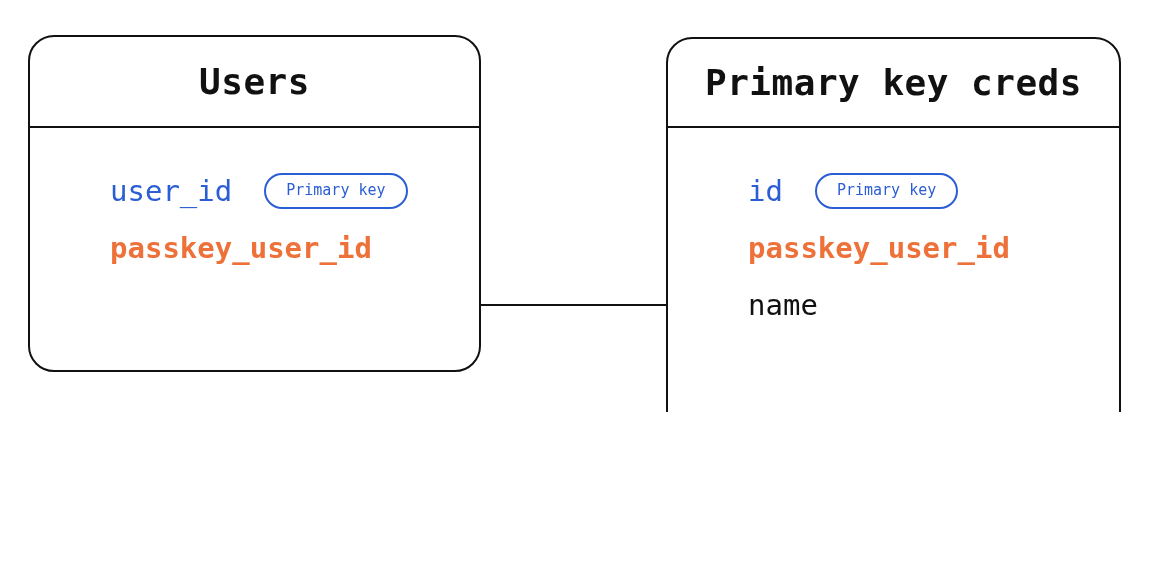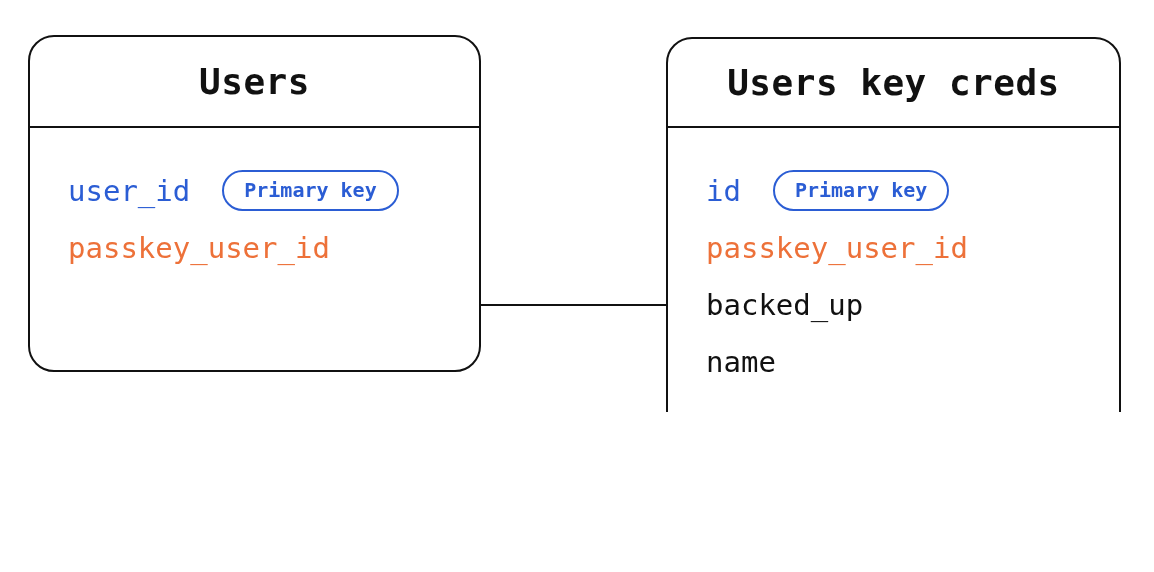--- a/index.html
+++ b/index.html
@@ -32,40 +32,40 @@
     align-items: center;
     justify-content: center;
     border-bottom: 2px solid var(--line);
     font-weight: bold;
     font-size: 36px;
     letter-spacing: 0.5px;
     color: var(--ink);
   }
   .users .table-header { height: 91px; }
   .creds .table-header { height: 89px; }
-  .table-body { padding: 34px 0 0 38px; }
+  .table-body { padding: 34px 0 0 38px; margin-left: 42px; }
   .field-row {
     height: 57px;
     display: flex;
     align-items: center;
     font-size: 29px;
     color: var(--ink);
     white-space: nowrap;
   }
   .field-name.primary-key { color: var(--blue); }
-  .field-name.foreign-key { color: var(--orange); }
+  .field-name.foreign-key { color: var(--orange); font-weight: bold; }
   .badge {
     margin-left: 32px;
     display: inline-flex;
     align-items: center;
     border: 2px solid var(--blue);
     color: var(--blue);
     border-radius: 999px;
-    font-weight: bold;
-    font-size: 20px;
+    font-weight: normal;
+    font-size: 15px;
     line-height: 1;
     padding: 8px 20px 9px;
   }
   .connector {
     position: absolute;
     left: 481px;
     top: 304px;
     width: 185px;
     height: 2px;
     background: var(--line);
@@ -85,31 +85,28 @@
       </div>
       <div class="field-row">
         <span class="field-name foreign-key">passkey_user_id</span>
       </div>
     </div>
   </div>
 
   <div class="connector"></div>
 
   <div class="db-table creds">
-    <div class="table-header">Users key creds</div>
+    <div class="table-header">Primary key creds</div>
     <div class="table-body">
       <div class="field-row">
         <span class="field-name primary-key">id</span>
         <span class="badge">Primary key</span>
       </div>
       <div class="field-row">
         <span class="field-name foreign-key">passkey_user_id</span>
-      </div>
-      <div class="field-row">
-        <span class="field-name">backed_up</span>
       </div>
       <div class="field-row">
         <span class="field-name">name</span>
       </div>
     </div>
   </div>
 
 </div>
 
 </body></html>

